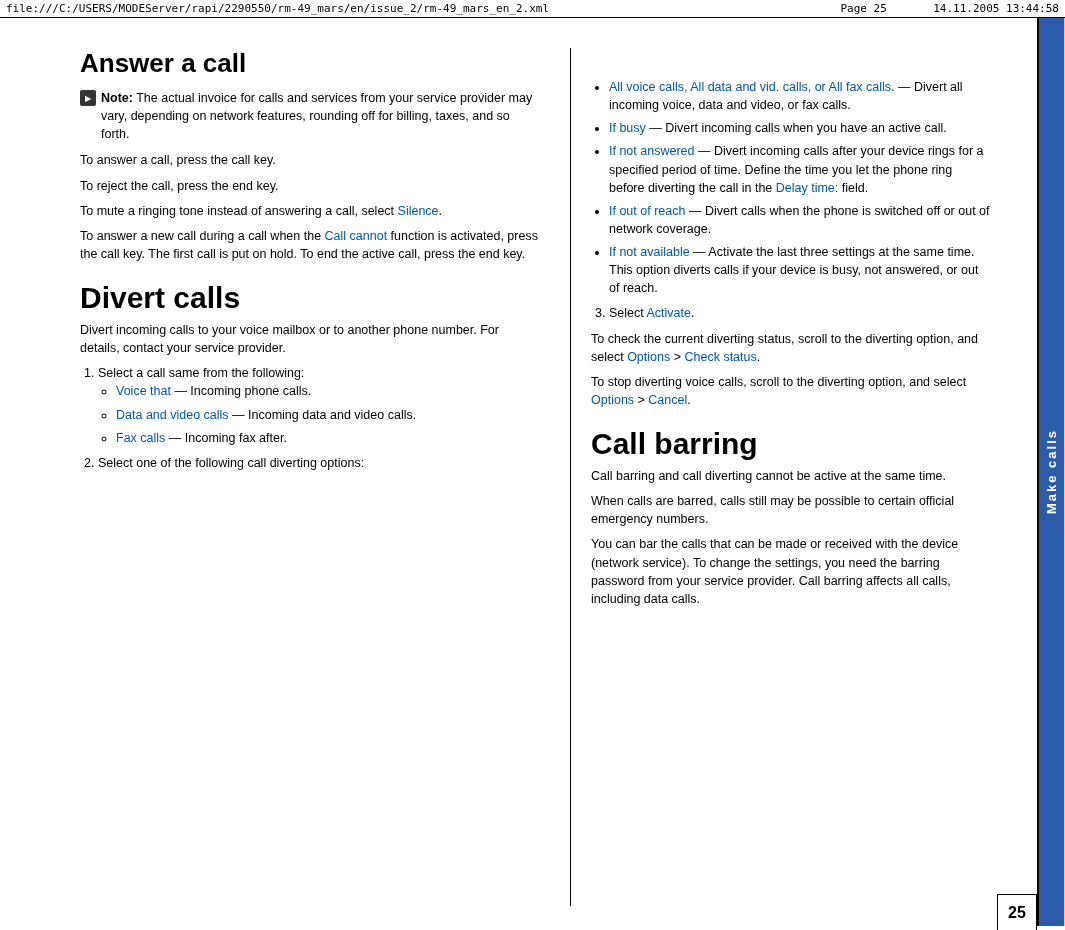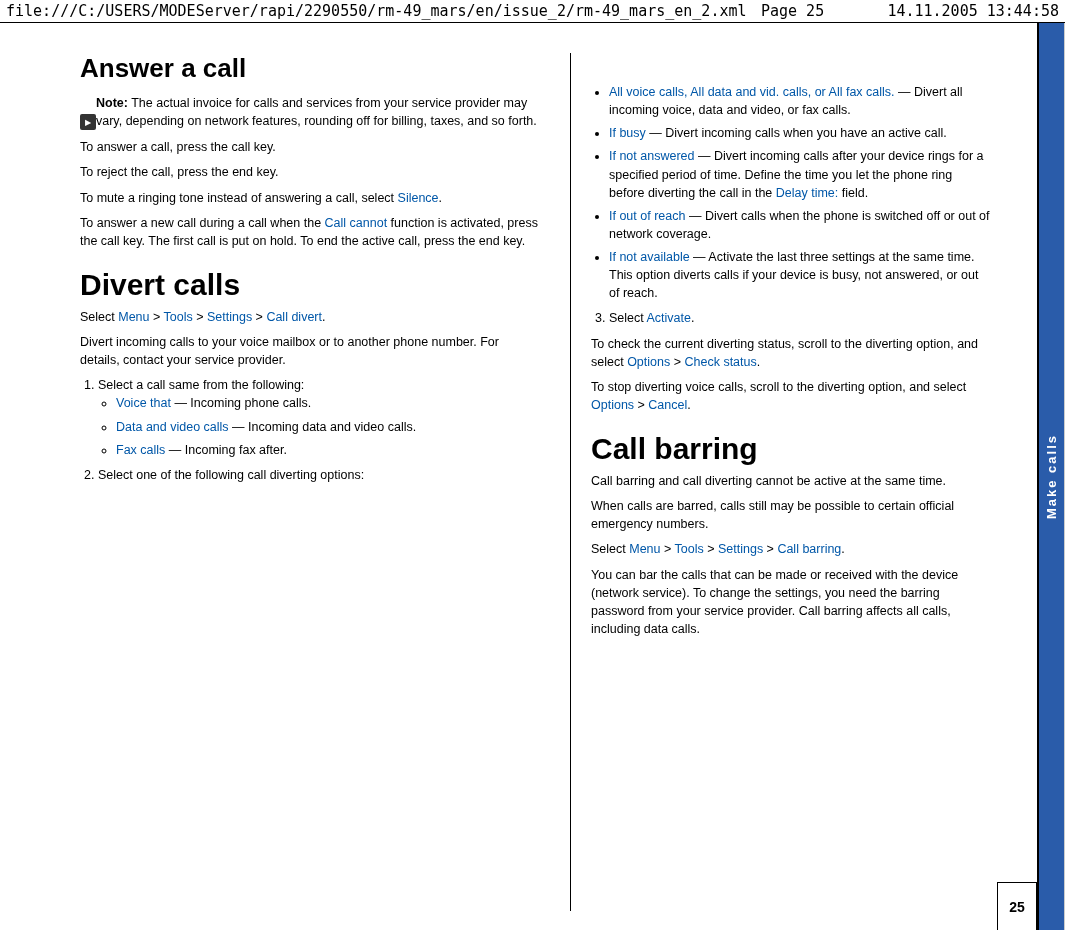--- a/index.html
+++ b/index.html
@@ -9,21 +9,21 @@
       background: #fff;
       color: #000;
       width: 1065px;
       height: 930px;
       overflow: hidden;
       position: relative;
     }
 
     
     #top-bar {
-      font-size: 15px;
+      font-size: 11px;
       font-family: monospace;
       padding: 2px 6px;
       border-bottom: 1px solid #000;
       display: flex;
       justify-content: space-between;
       background: #fff;
     }
 
     
     #main-wrapper {
@@ -72,27 +72,27 @@
       transform: rotate(180deg);
       letter-spacing: 2px;
     }
 
     
     #page-number-box {
       position: absolute;
       bottom: 0;
       right: 28px;
       width: 40px;
-      height: 48px;
+      height: 36px;
       border: 1px solid #000;
       border-bottom: none;
       display: flex;
       align-items: center;
       justify-content: center;
-      font-size: 14px;
+      font-size: 16px;
       font-weight: bold;
       background: #fff;
     }
 
     h1 {
       font-size: 26px;
       font-weight: bold;
       margin-bottom: 10px;
       font-family: Arial, Helvetica, sans-serif;
     }
@@ -106,22 +106,23 @@
     }
 
     p {
       margin-bottom: 7px;
       line-height: 1.45;
       font-size: 12.5px;
     }
 
     .note-block {
       display: flex;
-      align-items: flex-end;
+      align-items: flex-start;
       margin-bottom: 8px;
+      gap: 5px;
     }
 
     .note-icon {
       width: 16px;
       height: 16px;
       min-width: 16px;
       background: #333;
       border-radius: 2px;
       display: inline-flex;
       align-items: center;
@@ -209,23 +210,20 @@
       <p>
         <span>To mute a ringing tone instead of answering a call, select </span><a class="link-blue">Silence</a><span>.</span>
       </p>
 
       <p>
         <span>To answer a new call during a call when the </span><a class="link-blue">Call cannot</a><span> function is activated, press the call key. The first call is put on hold. To end the active call, press the end key.</span>
       </p>
 
       <h2>Divert calls</h2>
 
-      <p class="select-line">
-        <span>Select </span><a class="link-blue">Menu</a><span> &gt; </span><a class="link-blue">Tools</a><span> &gt; </span><a class="link-blue">Settings</a><span> &gt; </span><a class="link-blue">Call divert</a><span>.</span>
-      </p>
 
       <p>Divert incoming calls to your voice mailbox or to another phone number. For details, contact your service provider.</p>
 
       <ol>
         <li>
           <span>Select a call same from the following:</span>
           <ul>
             <li><a class="link-blue">Voice that</a><span> — Incoming phone calls.</span></li>
             <li><a class="link-blue">Data and video calls</a><span> — Incoming data and video calls.</span></li>
             <li><a class="link-blue">Fax calls</a><span> — Incoming fax after.</span></li>
@@ -268,23 +266,20 @@
 
       <p>
         <span>To stop diverting voice calls, scroll to the diverting option, and select </span><a class="link-blue">Options</a><span> &gt; </span><a class="link-blue">Cancel</a><span>.</span>
       </p>
 
       <h2>Call barring</h2>
 
       <p>Call barring and call diverting cannot be active at the same time.</p>
       <p>When calls are barred, calls still may be possible to certain official emergency numbers.</p>
 
-      <p class="select-line">
-        <span>Select </span><a class="link-blue">Menu</a><span> &gt; </span><a class="link-blue">Tools</a><span> &gt; </span><a class="link-blue">Settings</a><span> &gt; </span><a class="link-blue">Call barring</a><span>.</span>
-      </p>
 
       <p>You can bar the calls that can be made or received with the device (network service). To change the settings, you need the barring password from your service provider. Call barring affects all calls, including data calls.</p>
 
     </div>
 
   </div>
 
   <div id="side-tab">
     <span id="side-tab-text">Make calls</span>
   </div>

